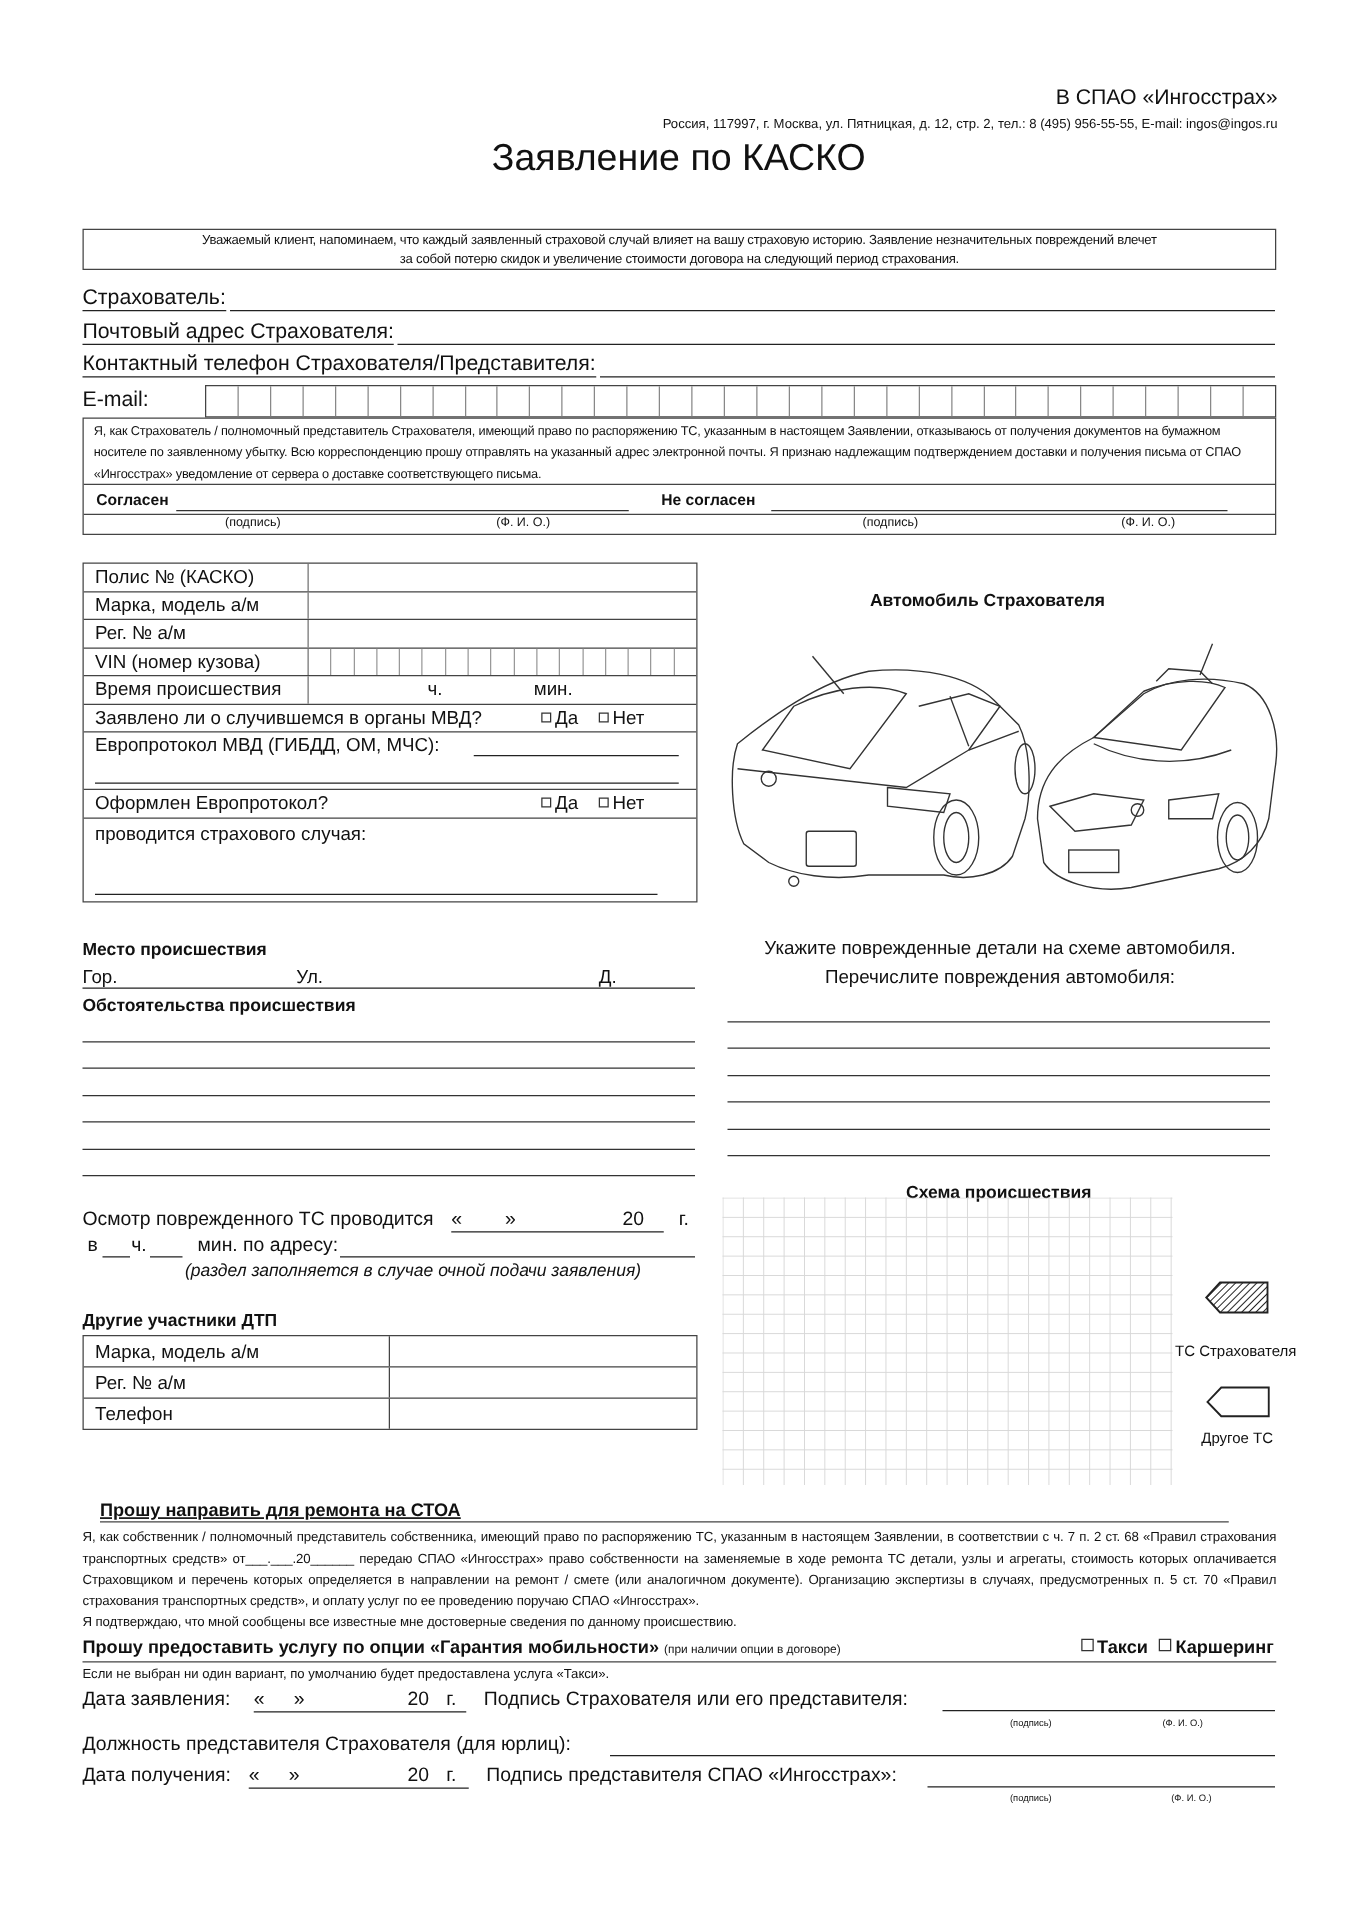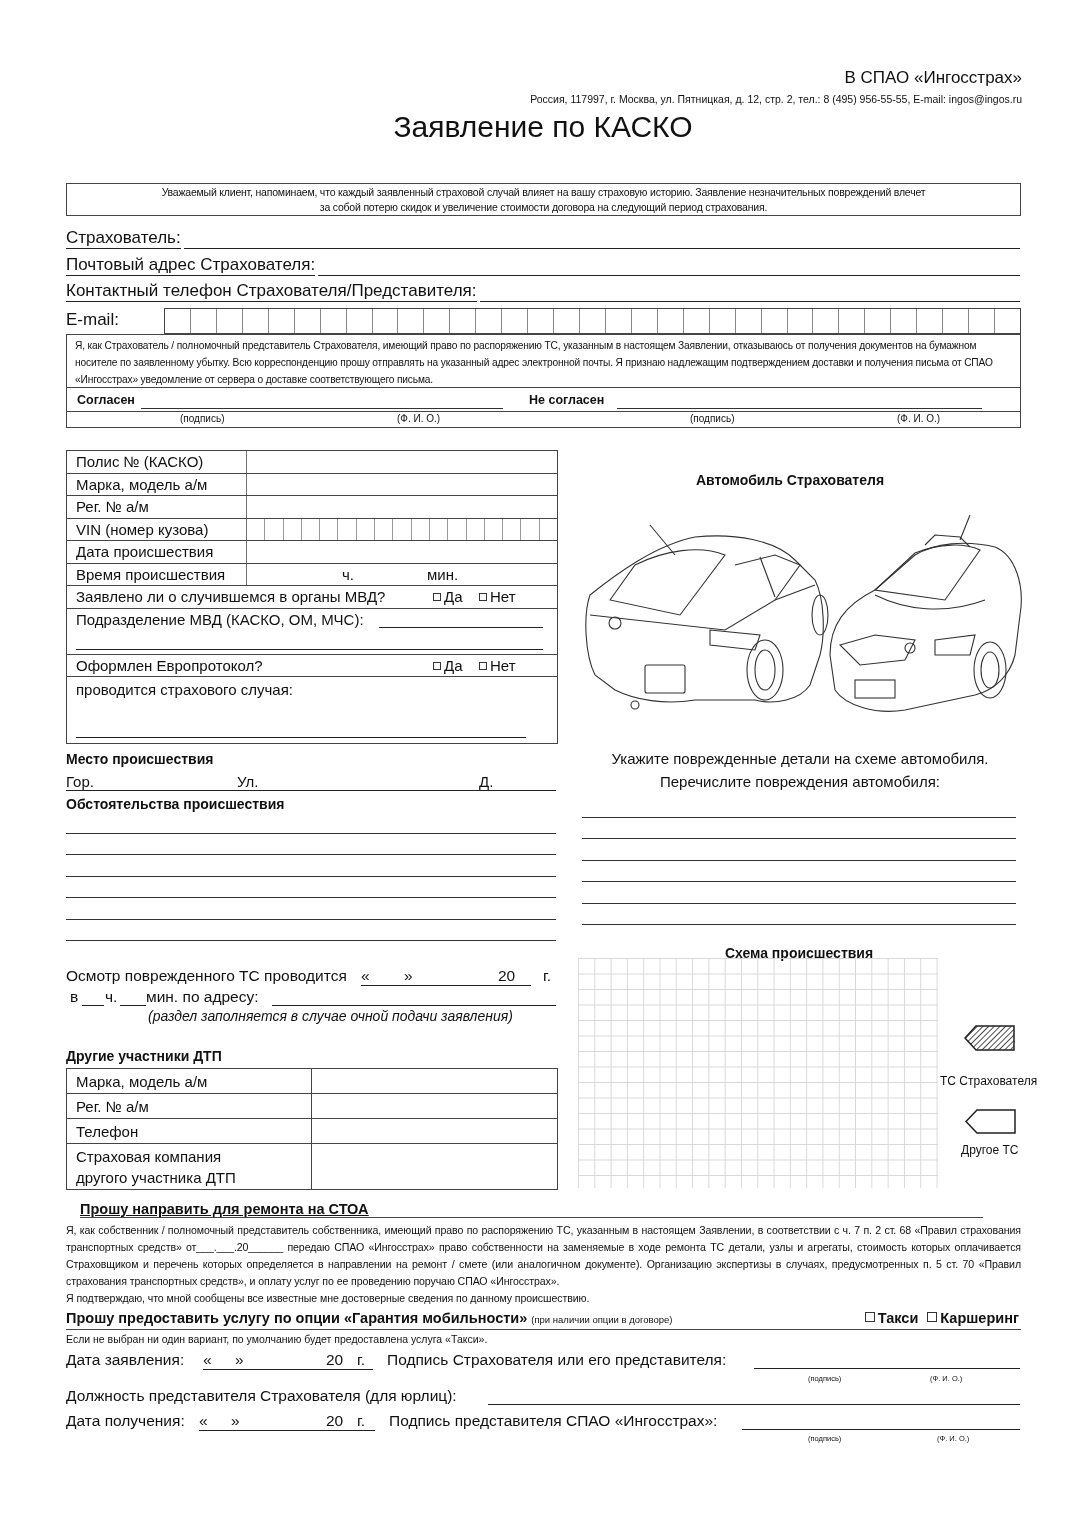--- a/index.html
+++ b/index.html
@@ -193,40 +193,36 @@
           <div class="cell"></div>
           <div class="cell"></div>
           <div class="cell"></div>
           <div class="cell"></div>
           <div class="cell"></div>
           <div class="cell"></div>
         </div>
       </div>
   </div>
   <div class="vrow">
-    <div class="k">Дата происшествия</div>
-    <div class="v"></div>
-  </div>
-  <div class="vrow">
     <div class="k">Время происшествия</div>
     <div class="v" style="position:relative;">
       <span style="position:absolute;left:95px;">ч.</span>
       <span style="position:absolute;left:180px;">мин.</span>
     </div>
   </div>
   <div class="vrow">
     <div class="full" style="display:flex;align-items:center;">
       <span>Заявлено ли о случившемся в органы МВД?</span>
       <span style="position:absolute;left:366px;"><span class="chk"></span><span>Да</span></span>
       <span style="position:absolute;left:412px;"><span class="chk"></span><span>Нет</span></span>
     </div>
   </div>
   <div class="vrow" style="height:46px;align-items:flex-start;">
     <div class="full" style="padding-top:2px;">
-      <span>Подразделение МВД (КАСКО, ОМ, МЧС):</span>
+      <span>Европротокол МВД (ГИБДД, ОМ, МЧС):</span>
       <span style="position:absolute;left:312px;width:164px;top:18px;border-bottom:1px solid #222;"></span>
       <span style="position:absolute;left:9px;width:467px;top:40px;border-bottom:1px solid #222;"></span>
     </div>
   </div>
   <div class="vrow">
     <div class="full" style="display:flex;align-items:center;">
       <span>Оформлен Европротокол?</span>
       <span style="position:absolute;left:366px;"><span class="chk"></span><span>Да</span></span>
       <span style="position:absolute;left:412px;"><span class="chk"></span><span>Нет</span></span>
     </div>
@@ -263,42 +259,37 @@
     <span style="position:absolute;left:43px;">»</span>
     <span style="position:absolute;left:137px;">20</span>
   </span>
   <span style="position:absolute;left:477px;">г.</span>
 </div>
 <div class="abs big" style="top:988px;left:70px;width:486px;height:20px;">
   <span>в</span>
   <span style="position:absolute;left:12px;width:22px;top:17px;border-bottom:1px solid #222;"></span>
   <span style="position:absolute;left:35px;">ч.</span>
   <span style="position:absolute;left:50px;width:26px;top:17px;border-bottom:1px solid #222;"></span>
-  <span style="position:absolute;left:76px;">мин. по адресу:</span>
+  <span style="position:absolute;left:88px;">мин. по адресу:</span>
   <span style="position:absolute;left:202px;width:284px;top:17px;border-bottom:1px solid #222;"></span>
 </div>
 <div class="abs" style="top:1008px;left:148px;font-size:14px;font-style:italic;">(раздел заполняется в случае очной подачи заявления)</div>
 
 <div class="abs sec-h" style="top:1048px;left:66px;">Другие участники ДТП</div>
 <div id="other-table" class="abs">
   <div class="orow">
     <div class="k">Марка, модель а/м</div>
     <div class="v"></div>
   </div>
   <div class="orow">
     <div class="k">Рег. № а/м</div>
     <div class="v"></div>
   </div>
   <div class="orow">
     <div class="k">Телефон</div>
-    <div class="v"></div>
-  </div>
-  <div class="orow">
-    <div class="k" style="white-space:pre-line;">Страховая компания
-другого участника ДТП</div>
     <div class="v"></div>
   </div>
 </div>
 
 <div id="car-title" class="abs">Автомобиль Страхователя</div>
 <svg id="cars" class="abs" viewBox="0 0 450 230">
   <g fill="none" stroke="#333" stroke-width="1.1">
     <line x1="75" y1="20" x2="100" y2="50"></line>
     <path d="M15 90 C40 70 80 40 120 32 C160 28 200 35 220 55 L240 75 C250 95 250 130 245 150 L235 180 C225 195 200 200 180 195 L120 195 C90 200 60 195 40 185 L20 170 C10 150 8 110 15 90 Z"></path>
     <path d="M35 95 L60 60 C90 45 125 40 150 50 L105 110 Z"></path>

